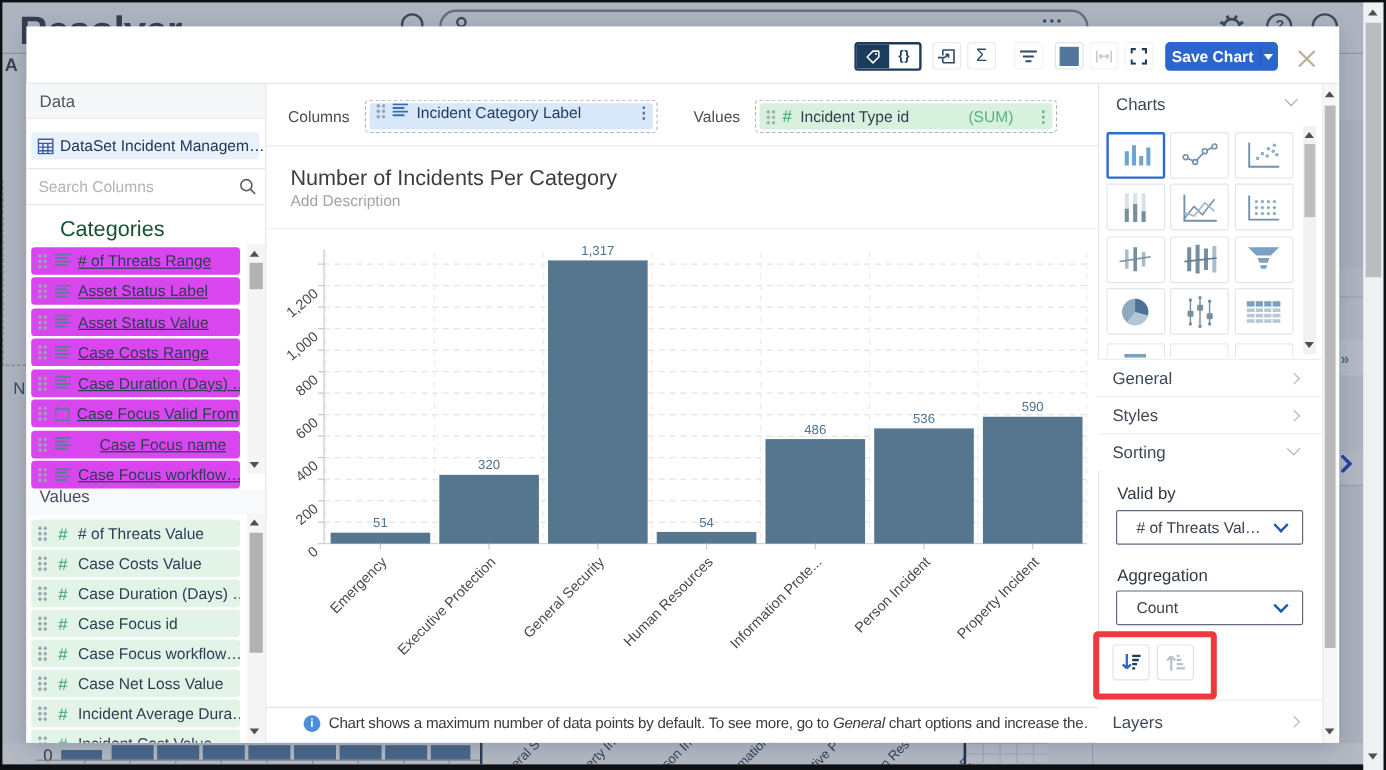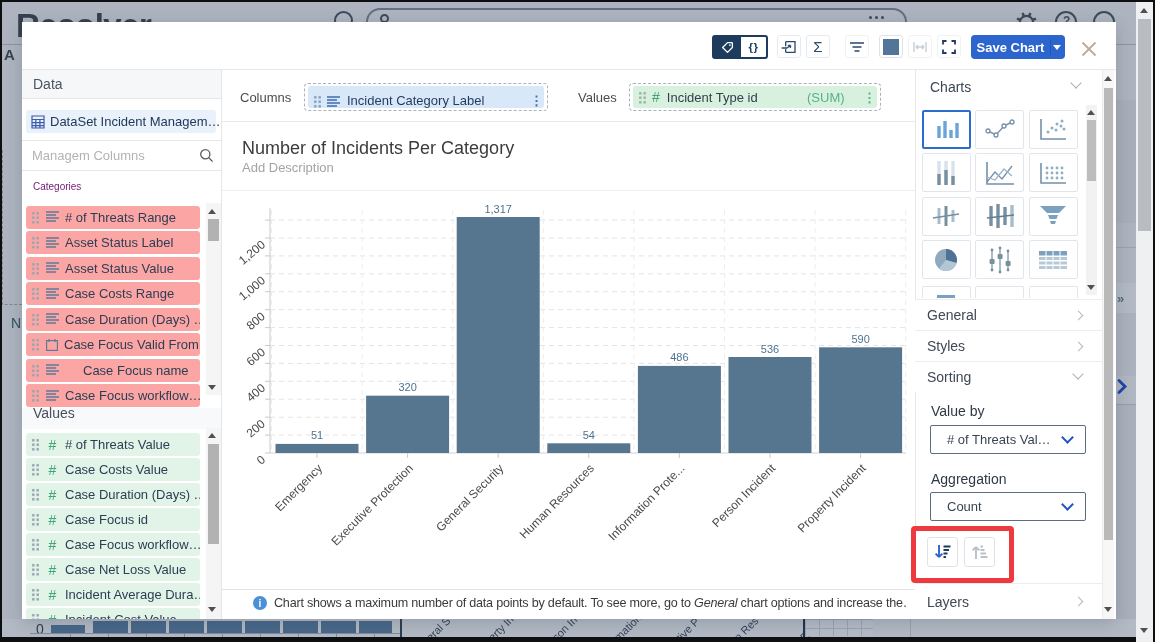--- a/index.html
+++ b/index.html
@@ -2,21 +2,21 @@
 <html><head>
 <meta charset="utf-8">
 <style>
 * { margin:0; padding:0; box-sizing:border-box; }
 html,body { width:1155px; height:642px; overflow:hidden; }
 body { font-family:"Liberation Sans", sans-serif; position:relative; background:#adb4bf; }
 .abs { position:absolute; }
 .hline { position:absolute; height:1px; background:#e7e7e7; }
 .vline { position:absolute; width:1px; background:#e4e6e8; }
 .pill { position:absolute; left:26px; width:174px; height:23px; border-radius:3px; display:flex; align-items:center; font-size:13px; color:#2c3e53; }
-.pill.blue { background:#fca5a5; }
+.pill.blue { background:#d946ef;text-decoration:underline; }
 .pill.green { background:#e2f4e8; }
 .dots { width:8px; height:13px; margin-left:5px; flex:none;
   background-image: radial-gradient(circle, #9ba5b1 1.2px, transparent 1.45px);
   background-size: 4.5px 4.5px; background-position: 0 0; }
 .scroll-track { position:absolute; background:#f2f2f2; }
 .arrow-up { position:absolute; width:0; height:0; border-left:4.5px solid transparent; border-right:4.5px solid transparent; border-bottom:5px solid #505050; }
 .arrow-down { position:absolute; width:0; height:0; border-left:4.5px solid transparent; border-right:4.5px solid transparent; border-top:5px solid #505050; }
 .thumb { position:absolute; background:#bdbdbd; }
 .toolbtn { position:absolute; top:35px; height:23px; border:1px solid #e8ebee; border-radius:3px; background:#fff; display:flex; align-items:center; justify-content:center; }
 .sect { position:absolute; left:915px; width:187px; height:31px; border-top:1px solid #ededee; background:#fff; display:flex; align-items:center; padding-left:12px; font-size:14px; color:#3f4854; }
@@ -167,27 +167,27 @@
   <div class="vline" style="left:221px;top:69px;height:550px;"></div>
 
   <div class="abs" style="left:26px;top:110px;width:190px;height:23px;background:#e9f1fb;border-radius:3px;display:flex;align-items:center;font-size:13px;color:#22385c;">
     <svg style="margin-left:5px;flex:none;" width="14" height="14" viewBox="0 0 14 14">
           <path d="M1 1 h12 v12 h-12 z M1 4.5 h12 M1 7.6 h12 M1 10.7 h12 M4.8 4.5 v8.5 M8.9 4.5 v8.5" fill="none" stroke="#3c5ba8" stroke-width="1.2"></path>
         </svg>
     <span style="margin-left:5px;white-space:nowrap;">DataSet Incident Managem…</span>
   </div>
   <div class="hline" style="left:22px;top:140px;width:199px;"></div>
 
-  <div class="abs" style="left:32px;top:148px;font-size:13px;color:#b3b3b3;">Managem Columns</div>
+  <div class="abs" style="left:32px;top:148px;font-size:13px;color:#b3b3b3;">Search Columns</div>
   <svg class="abs" style="left:199px;top:148px;" width="15" height="15" viewBox="0 0 15 15">
         <circle cx="6.3" cy="6.3" r="4.6" fill="none" stroke="#5a5a5a" stroke-width="1.3"></circle>
         <path d="M9.8 9.8 L13.6 13.6" stroke="#5a5a5a" stroke-width="1.3"></path>
       </svg>
   <div class="hline" style="left:22px;top:170px;width:199px;"></div>
-  <div class="abs" style="left:33px;top:181px;font-size:10px;color:#701a75;">Categories</div>
+  <div class="abs" style="left:50px;top:181px;font-size:18px;color:#14532d;">Categories</div>
 
   <div class="pill blue" style="top:205.5px;">
         <div class="dots"></div>
         <svg style="margin-left:7px;flex:none;" width="13" height="12" viewBox="0 0 13 12">
           <path d="M0 1 h13 M0 4 h10 M0 7 h13 M0 10 h10" stroke="#5c7a99" stroke-width="1.6"></path>
         </svg>
         <span style="margin-left:6px;white-space:nowrap;overflow:hidden;"># of Threats Range</span>
       </div>
   <div class="pill blue" style="top:231.0px;">
         <div class="dots"></div>
@@ -280,21 +280,21 @@
   <div class="pill green" style="top:608.0px;">
         <div class="dots"></div>
         <span style="margin-left:7px;flex:none;width:13px;font-size:14px;color:#41a576;text-align:center;">#</span>
         <span style="margin-left:6px;white-space:nowrap;overflow:hidden;">Incident Cost Value</span>
       </div>
 </div>
 <div id="mainarea">
 
   <div class="abs" style="left:240px;top:90px;font-size:13px;color:#4c4c4c;">Columns</div>
   <div class="abs" style="left:304px;top:83px;width:244px;height:28px;border:1px dashed #aab4be;border-radius:4px;"></div>
-  <div class="abs" style="left:308px;top:86px;width:236px;height:22px;background:#d9e8f8;border-radius:3px;display:flex;align-items:flex-end;">
+  <div class="abs" style="left:308px;top:86px;width:236px;height:22px;background:#d9e8f8;border-radius:3px;display:flex;align-items:flex-start;">
     <div class="dots" style="background-image:radial-gradient(circle, #8aa3c0 1.2px, transparent 1.45px);"></div>
     <svg style="margin-left:6px;flex:none;" width="13" height="12" viewBox="0 0 13 12">
           <path d="M0 1 h13 M0 4 h10 M0 7 h13 M0 10 h10" stroke="#3e6cae" stroke-width="1.6"></path>
         </svg>
     <span style="margin-left:7px;font-size:13px;color:#1f3a5f;">Incident Category Label</span>
     <span style="position:absolute;left:222px;font-size:13px;font-weight:bold;color:#4a6f9f;letter-spacing:0;">⋮</span>
   </div>
   <div class="abs" style="left:578px;top:90px;font-size:13px;color:#4c4c4c;">Values</div>
   <div class="abs" style="left:629px;top:83px;width:252px;height:28px;border:1px dashed #a8b2bb;border-radius:4px;"></div>
   <div class="abs" style="left:633px;top:86px;width:244px;height:22px;background:#d8f1df;border-radius:3px;display:flex;align-items:center;">
@@ -535,21 +535,21 @@
   <div class="cell" style="left:1028.5px;top:286px;height:12px;border-bottom:none;border-radius:2px 2px 0 0;"></div>
 
   <div class="scroll-track" style="left:1086px;top:105px;width:11px;height:190px;"></div>
   <div class="arrow-up" style="left:1087px;top:110px;"></div>
   <div class="thumb" style="left:1087px;top:120px;width:9px;height:61px;"></div>
   <div class="arrow-down" style="left:1087px;top:285px;"></div>
 
   <div class="sect" style="top:299px;">General<div class="chev-r" style="top:12px;"></div></div>
   <div class="sect" style="top:330px;">Styles<div class="chev-r" style="top:12px;"></div></div>
   <div class="sect" style="top:361px;">Sorting<div class="chev-d" style="top:11px;"></div></div>
-  <div class="abs" style="left:931px;top:403px;font-size:14px;color:#2f3944;">Value by</div>
+  <div class="abs" style="left:931px;top:403px;font-size:14px;color:#2f3944;">Valid by</div>
   <div class="dd" style="top:424.5px;"># of Threats Val…<div class="ddchev"></div></div>
   <div class="abs" style="left:931px;top:471px;font-size:14px;color:#2f3944;">Aggregation</div>
   <div class="dd" style="top:492px;">Count<div class="ddchev"></div></div>
 
   <div class="abs" style="left:927px;top:537px;width:31px;height:30px;border:1px solid #dfe3e8;border-radius:3px;background:#fff;display:flex;align-items:center;justify-content:center;">
     <svg width="17" height="16" viewBox="0 0 17 16">
           <path d="M5 1 v12 M5 13 l-3.4-3.4 M5 13 l3.4-3.4" stroke="#2b65cd" stroke-width="1.9"></path>
           <path d="M9.5 2.5 h7 M9.5 6 h5.5 M9.5 9.5 h4 M9.5 13 h2.5" stroke="#1d3b5d" stroke-width="1.9"></path>
         </svg>
   </div>

